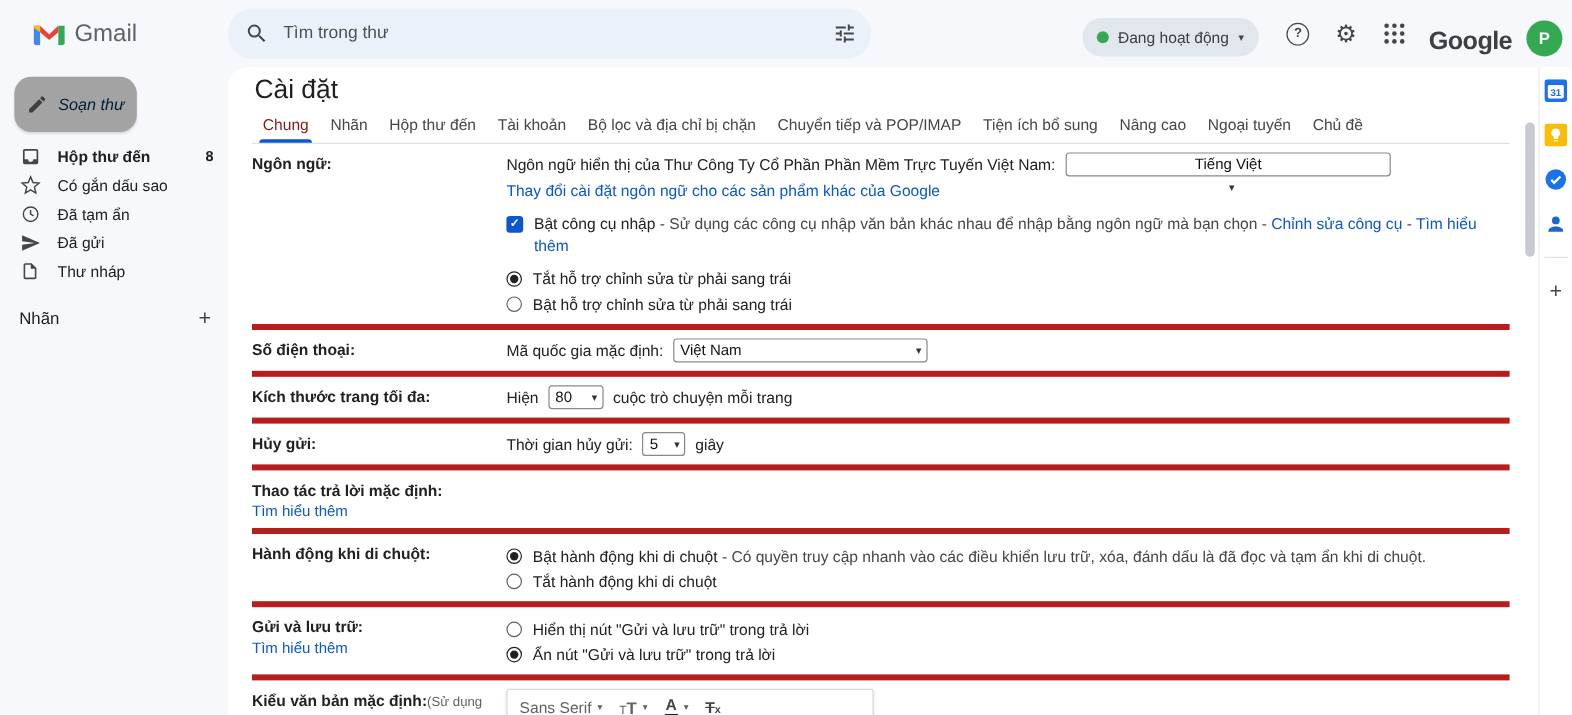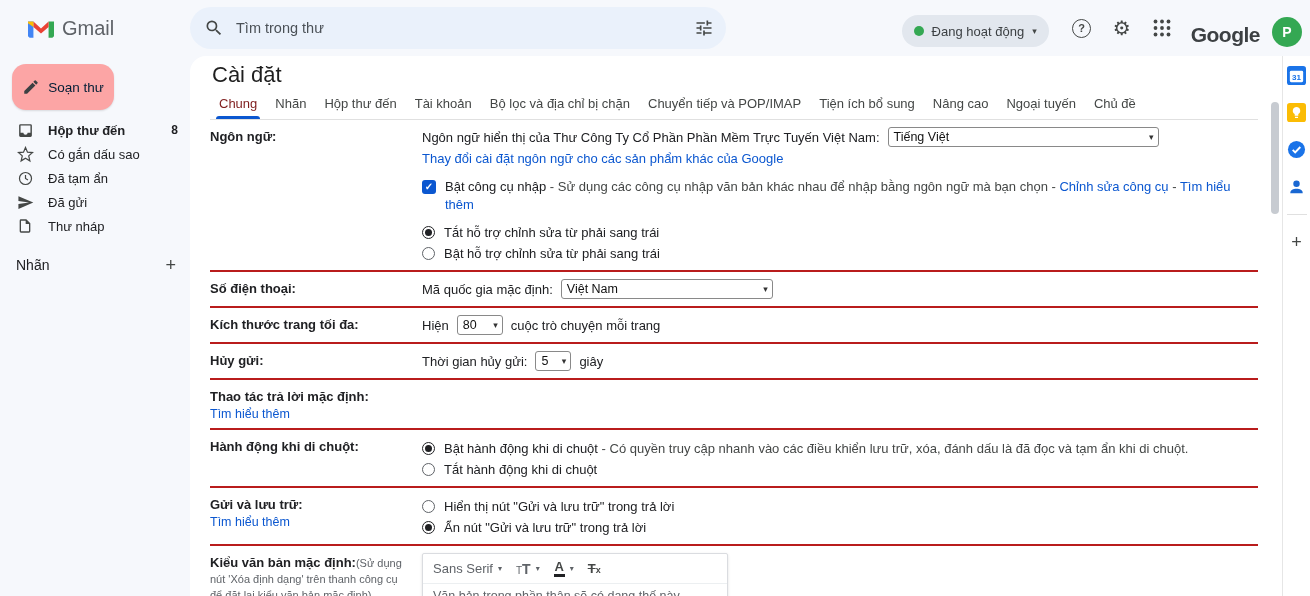--- a/index.html
+++ b/index.html
@@ -32,56 +32,56 @@
   .gdot { width:10px; height:10px; border-radius:50%; background:#34a853; }
   .chev { font-size:9px; color:#444746; }
   .help-circ { width:19px; height:19px; border:1.7px solid #444746; border-radius:50%; display:flex; align-items:center; justify-content:center; font-size:11px; font-weight:bold; color:#444746; }
   .gear-glyph { font-size:20px; }
   .google-word { font-size:21px; font-weight:600; color:#3c4043; letter-spacing:-0.5px; margin:0 10px 0 8px; }
   .avatar { width:30px; height:30px; border-radius:50%; background:#34a853; color:#fff; font-size:14px; font-weight:bold; display:flex; align-items:center; justify-content:center; cursor:pointer; }
   
   .main { display:flex; height:540px; }
   .sidebar { width:190px; flex:none; padding-top:8px; }
   .compose {
-    margin-left:12px; width:102px; height:46px; background:#fca5a5; border-radius:14px;
+    margin-left:12px; width:102px; height:46px; background:#a3a3a3; border-radius:14px;
     display:flex; align-items:center; justify-content:center; gap:8px;
-    font-size:13.5px; color:#001d35; cursor:pointer; box-shadow:0 1px 2px rgba(0,0,0,.12);
+    font-size:13.5px; color:#001d35; cursor:pointer; box-shadow:0 1px 2px rgba(0,0,0,.12);font-style:italic;
   }
   .nav { margin-top:8px; }
   .nav-item { height:24px; display:flex; align-items:center; gap:14px; padding:0 12px 0 16px; border-radius:0 16px 16px 0; cursor:pointer; color:#202124; }
   .nav-item .nicon { width:18px; display:flex; justify-content:center; flex:none; }
   .nav-item.bold, .nav-item.bold .ncount { font-weight:700; }
   .ncount { margin-left:auto; font-size:12px; }
   .labels-hd { margin-top:18px; padding:0 14px 0 16px; display:flex; align-items:center; justify-content:space-between; font-size:14px; color:#202124; }
   .plus-glyph { font-size:18px; color:#444746; cursor:pointer; line-height:1; }
   
   .card { flex:1; background:#fff; border-radius:16px 0 0 0; position:relative; overflow:hidden; padding:4px 24px 0 20px; }
   .card h1 { font-size:22px; font-weight:400; color:#1f1f1f; margin:2px 0 0 2px; line-height:26px; }
   .tabs { display:flex; border-bottom:1px solid #e0e0e0; margin-top:2px; }
   .tab { padding:6px 9px 8px; font-size:13px; color:#444746; position:relative; cursor:pointer; white-space:nowrap; }
   .tab.active { color:#7f1d1d; }
   .tab.active::after { content:""; position:absolute; left:6px; right:6px; bottom:0; height:3px; background:#0b57d0; border-radius:3px 3px 0 0; }
   .scroll-thumb { position:absolute; right:3px; top:46px; width:8px; height:112px; background:#c7cbd1; border-radius:4px; cursor:pointer; }
   
-  .srow { display:grid; grid-template-columns:212px 1fr; border-bottom:2px solid #b91c1c; padding:7px 0; }
+  .srow { display:grid; grid-template-columns:212px 1fr; border-bottom:5px solid #b91c1c; padding:7px 0; }
   .rlabel { font-weight:700; padding-top:2px; padding-right:16px; }
   .sub-link { display:block; font-weight:400; font-size:12.5px; margin-top:3px; }
   .note { font-weight:400; font-size:11px; color:#5f6368; margin-top:4px; line-height:1.35; width:198px; }
   a { color:#0b57d0; text-decoration:none; cursor:pointer; }
   .b { font-weight:400; }
   .desc { color:#444746; }
   .line { line-height:19px; }
   .sel-line { display:flex; align-items:center; gap:8px; }
   .selectbox {
     display:inline-flex; align-items:center; justify-content:space-between;
     height:20px; border:1px solid #898989; border-radius:3px; background:#fff;
     padding:0 4px 0 5px; font-size:12.5px; color:#111; cursor:pointer; vertical-align:middle;
   }
   .selectbox .arr { font-size:9px; color:#333; margin-left:6px; }
-  .w310{width:271px;} .w212{width:212px;} .w46{width:46px;} .w36{width:36px;}
+  .w310{width:271px;flex-direction:column;} .w212{width:212px;} .w46{width:46px;} .w36{width:36px;}
   .opt { display:flex; gap:9px; align-items:flex-start; margin-top:3px; line-height:18px; }
   .mt10 { margin-top:10px; }
   .checkbox { width:14px; height:14px; background:#0b57d0; border-radius:3px; display:inline-flex; align-items:center; justify-content:center; flex:none; margin-top:2px; cursor:pointer; }
   .checkbox .ck { color:#fff; font-size:10px; font-weight:bold; line-height:1; }
   .radio { width:13px; height:13px; border:1.5px solid #5f6368; border-radius:50%; flex:none; margin-top:2px; position:relative; cursor:pointer; }
   .radio.on { border-color:#202124; }
   .radio.on::after { content:""; position:absolute; inset:2px; background:#202124; border-radius:50%; }
   
   .style-box { width:306px; border:1px solid #dadce0; border-radius:2px; box-shadow:0 1px 3px rgba(0,0,0,.12); background:#fff; }
   .style-toolbar { display:flex; align-items:center; gap:14px; padding:6px 10px; color:#5f6368; }

